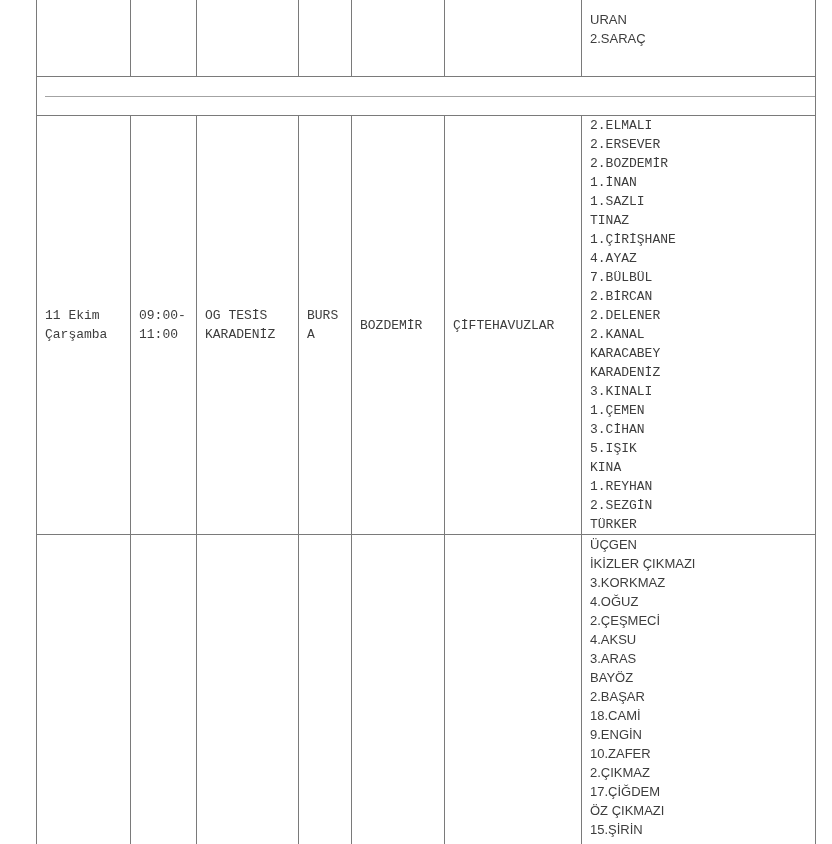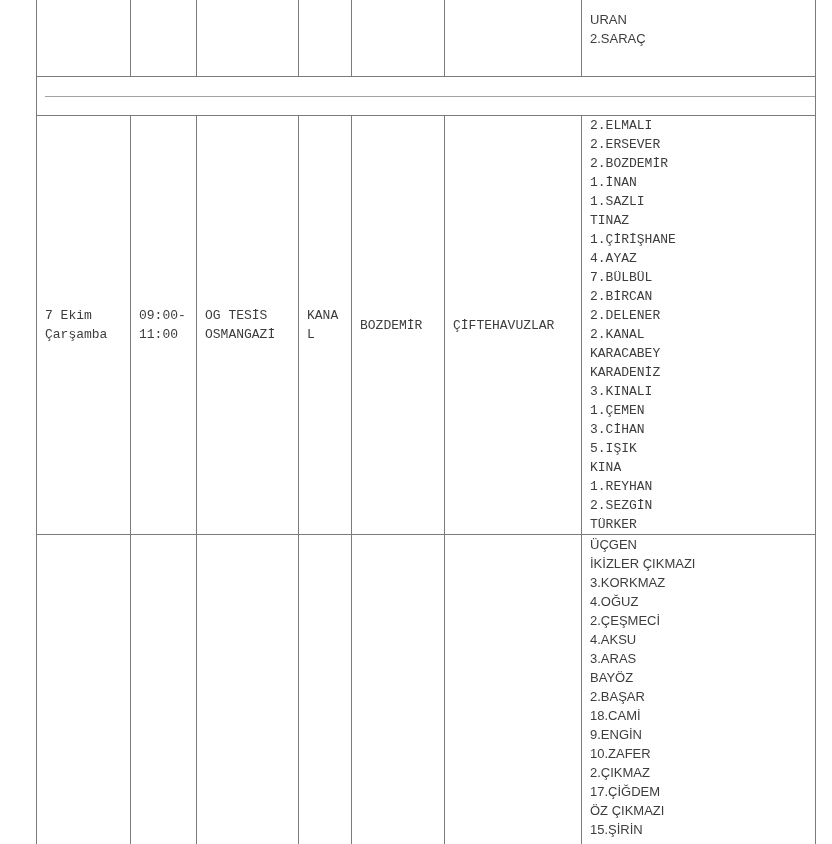--- a/index.html
+++ b/index.html
@@ -74,24 +74,24 @@
         </td>
       </tr>
 
       <tr class="spacer-row">
         <td colspan="7">
           <div class="divider"></div>
         </td>
       </tr>
 
       <tr class="row-main">
-        <td>7 Ekim Çarşamba</td>
+        <td>11 Ekim Çarşamba</td>
         <td>09:00-11:00</td>
-        <td>OG TESİS OSMANGAZİ</td>
-        <td>KANAL</td>
+        <td>OG TESİS KARADENİZ</td>
+        <td>BURSA</td>
         <td>BOZDEMİR</td>
         <td>ÇİFTEHAVUZLAR</td>
         <td class="streets">2.ELMALI
 2.ERSEVER
 2.BOZDEMİR
 1.İNAN
 1.SAZLI
 TINAZ
 1.ÇİRİŞHANE
 4.AYAZ

